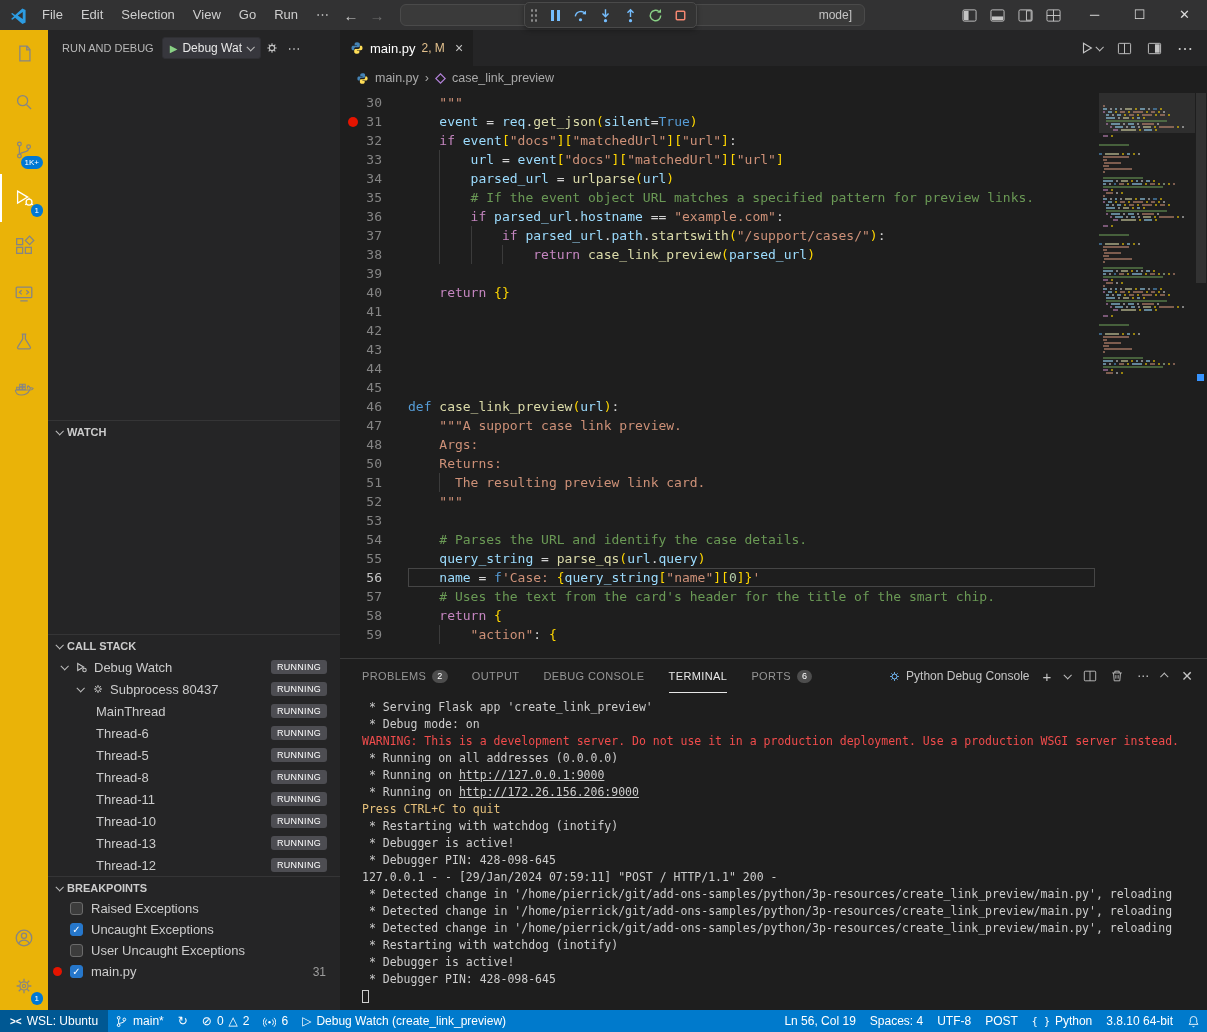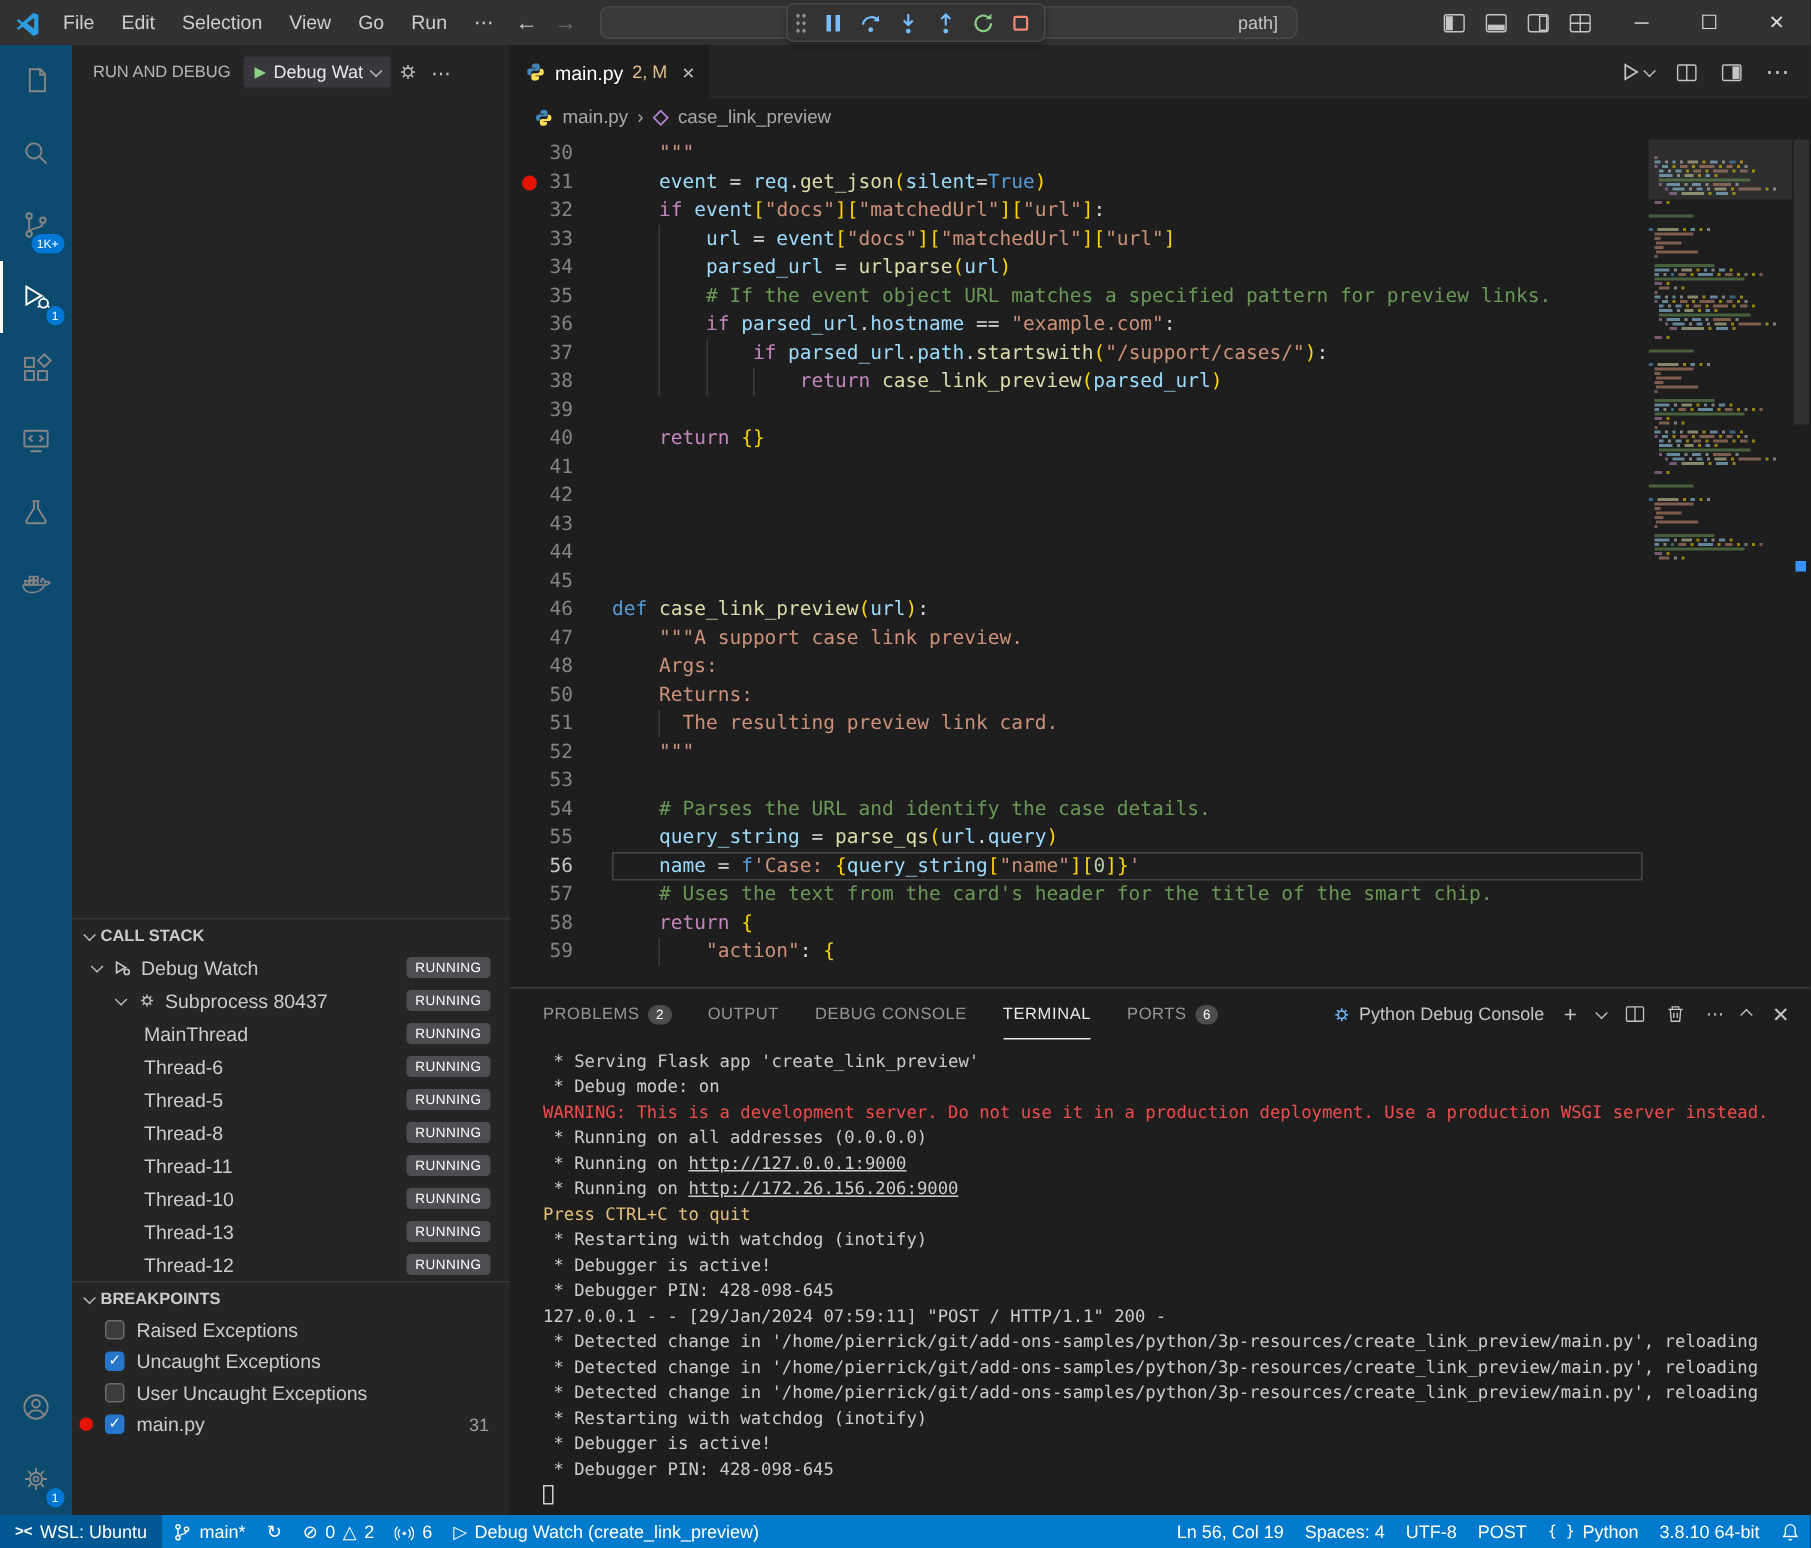--- a/index.html
+++ b/index.html
@@ -12,21 +12,21 @@
 .nav-arrow{width:26px;text-align:center;font-size:15px;color:#cccccc}
 .nav-arrow.dim{color:#6e6e6e}
 #command-center{position:absolute;left:400px;top:4px;width:465px;height:22px;background:#3a3a3a;border:1px solid #4a4a4a;border-radius:6px;display:flex;align-items:center;justify-content:flex-end;padding-right:12px;font-size:12px;color:#c5c5c5}
 #debug-toolbar{position:absolute;left:524px;top:2px;height:26px;background:#333333;border:1px solid #4a4a4a;border-radius:5px;display:flex;align-items:center;padding:0 5px;gap:3px;z-index:50;box-shadow:0 2px 5px rgba(0,0,0,.35)}
 .dbg-btn{width:22px;height:22px;display:flex;align-items:center;justify-content:center;border-radius:4px}
 #drag-dots{width:8px;height:14px;margin-right:3px;background:radial-gradient(circle 1px,#8a8a8a 1px,transparent 1.4px);background-size:4px 5px}
 .pausebars{display:flex;gap:3px}.pausebars i{width:3px;height:11px;background:#75beff}
 #layout-icons{position:absolute;right:146px;top:0;height:30px;display:flex;align-items:center;gap:13px}
 .win-ctl{position:absolute;top:0;width:45px;height:30px;text-align:center;line-height:30px;font-size:13px;color:#ddd}
 
-#activitybar{position:absolute;left:0;top:30px;width:48px;height:980px;background:#0c4a6e}
+#activitybar{position:absolute;left:0;top:30px;width:48px;height:980px;background:#eab308}
 .ab-item{position:relative;width:48px;height:48px;display:flex;align-items:center;justify-content:center;color:#858585}
 .ab-item.active{color:#ffffff;box-shadow:inset 2px 0 0 #ffffff}
 .ab-badge{position:absolute;right:5px;bottom:5px;background:#0078d4;color:#fff;font-size:8px;line-height:1;border-radius:9px;padding:2.5px 4px;min-width:9px;text-align:center}
 #ab-bottom{position:absolute;left:0;bottom:0;width:48px}
 
 #sidebar{position:absolute;left:48px;top:30px;width:292px;height:980px;background:#252526;font-size:13px}
 #sb-header{height:36px;display:flex;align-items:center;padding:0 6px 0 14px}
 #sb-title{font-size:11px;color:#b8b8b8;white-space:nowrap}
 #debug-config{margin-left:8px;height:22px;background:#37373d;border:1px solid #2f2f33;border-radius:3px;display:flex;align-items:center;padding:0 7px;gap:5px;color:#e8e8e8;font-size:12px}
 #debug-config .play{color:#89d185;font-size:10px}
@@ -105,21 +105,21 @@
       <span class="menu-item">Edit</span>
       <span class="menu-item">Selection</span>
       <span class="menu-item">View</span>
       <span class="menu-item">Go</span>
       <span class="menu-item">Run</span>
     </span>
   <span class="menu-item">⋯</span>
   <span class="nav-arrow">←</span>
   <span class="nav-arrow dim">→</span>
   <div id="command-center">
-    <span>path]</span>
+    <span>mode]</span>
   </div>
   <div id="layout-icons">
     <span>
         <svg width="15" height="15" viewBox="0 0 16 16">
           <rect x="1" y="2" width="14" height="12" rx="1.5" fill="none" stroke="#c5c5c5"></rect>
           <rect x="2" y="3" width="5" height="10" fill="#c5c5c5"></rect>
         </svg>
       </span>
     <span>
         <svg width="15" height="15" viewBox="0 0 16 16">
@@ -268,20 +268,24 @@
     </div>
     <span class="sb-tool">
         <svg width="14" height="14" viewBox="0 0 24 24">
           <circle cx="12" cy="12" r="4.5" fill="none" stroke="currentColor" stroke-width="1.8"></circle>
           <path d="M12 4v3M12 17v3M4 12h3M17 12h3M6.3 6.3l2.1 2.1M15.6 15.6l2.1 2.1M6.3 17.7l2.1-2.1M15.6 8.4l2.1-2.1" stroke="currentColor" stroke-width="1.8"></path>
         </svg>
       </span>
     <span class="sb-tool">⋯</span>
   </div>
   <div id="variables-body"></div>
+  <div class="section-header">
+      <span class="chev"></span>
+      <span>WATCH</span>
+    </div>
   <div id="watch-body"></div>
   <div class="section-header">
       <span class="chev"></span>
       <span>CALL STACK</span>
     </div>
   <div id="call-stack-body">
       <div class="cs-row lvl0">
         <span class="chev"></span>
         <span class="cs-ic">
           <svg width="13" height="13" viewBox="0 0 24 24">

